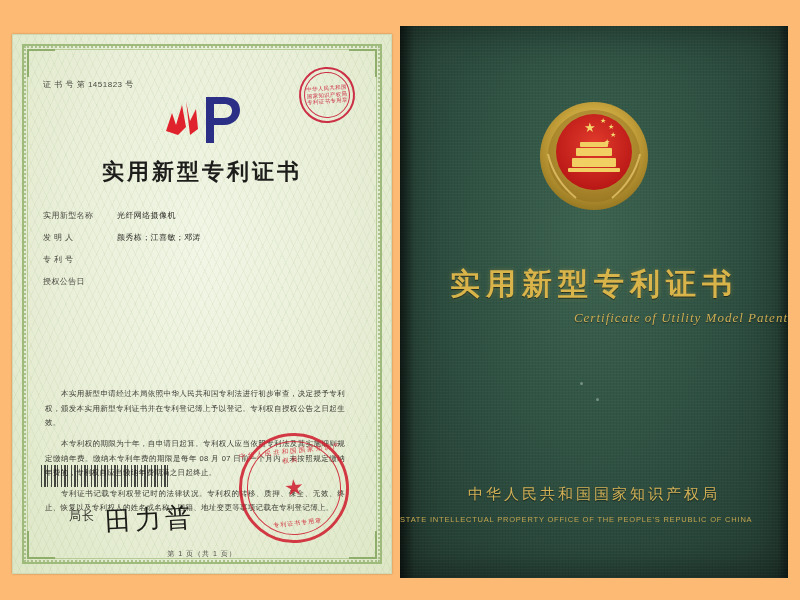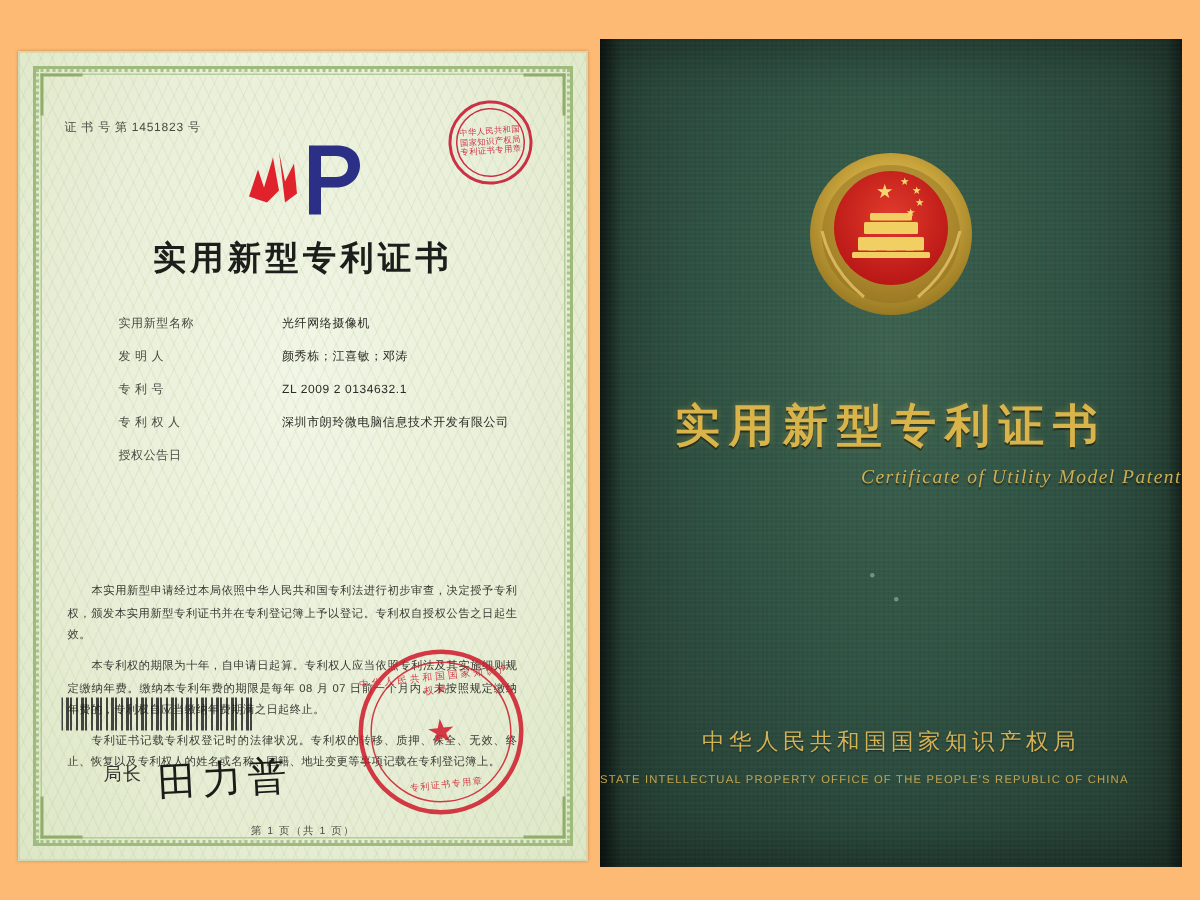--- a/index.html
+++ b/index.html
@@ -129,26 +129,24 @@
     align-items: baseline;
     margin-bottom: 11px;
     font-size: 8px;
     color: #3b3b34;
     letter-spacing: .4px;
   }
   .flabel {
     width: 74px;
     flex: 0 0 74px;
     color: #4a4a42;
-    margin-left: 36px;
   }
   .fvalue {
     flex: 1 1 auto;
     color: #2c2c26;
-    margin-left: 35px;
   }
 
   .body-text {
     position: absolute;
     left: 32px; right: 46px; top: 352px;
     font-size: 7.5px;
     line-height: 1.95;
     color: #3a3a33;
     text-align: justify;
     letter-spacing: .3px;
@@ -346,25 +344,20 @@
       <div class="frow">
         <div class="flabel">实用新型名称</div>
         <div class="fvalue">光纤网络摄像机</div>
       </div>
       <div class="frow">
         <div class="flabel">发 明 人</div>
         <div class="fvalue">颜秀栋；江喜敏；邓涛</div>
       </div>
       <div class="frow">
         <div class="flabel">专 利 号</div>
-        <div class="fvalue">ZL 2009 2 0134632.1</div>
-      </div>
-      <div class="frow">
-        <div class="flabel">专 利 权 人</div>
-        <div class="fvalue">深圳市朗玲微电脑信息技术开发有限公司</div>
       </div>
       <div class="frow">
         <div class="flabel">授权公告日</div>
       </div>
     </div>
 
     <div class="body-text">
       <p>本实用新型申请经过本局依照中华人民共和国专利法进行初步审查，决定授予专利权，颁发本实用新型专利证书并在专利登记簿上予以登记。专利权自授权公告之日起生效。</p>
       <p>本专利权的期限为十年，自申请日起算。专利权人应当依照专利法及其实施细则规定缴纳年费。缴纳本专利年费的期限是每年 08 月 07 日前一个月内。未按照规定缴纳年费的，专利权自应当缴纳年费期满之日起终止。</p>
       <p>专利证书记载专利权登记时的法律状况。专利权的转移、质押、保全、无效、终止、恢复以及专利权人的姓名或名称、国籍、地址变更等事项记载在专利登记簿上。</p>

